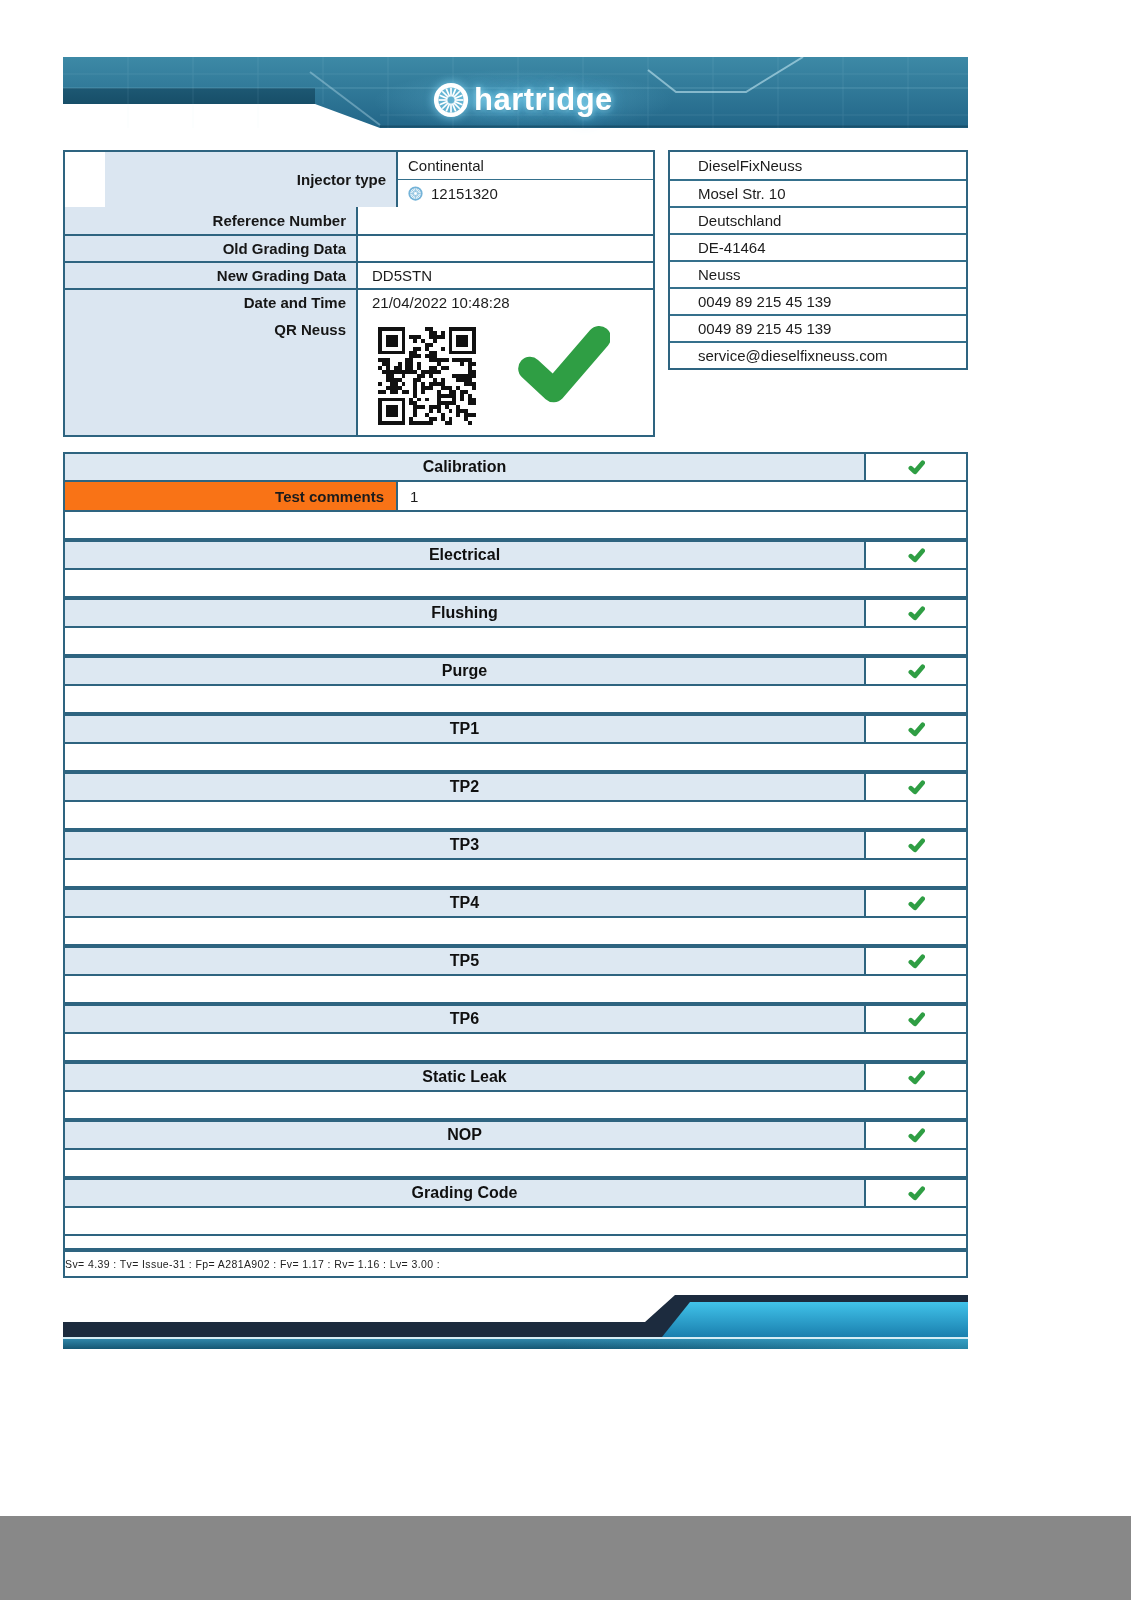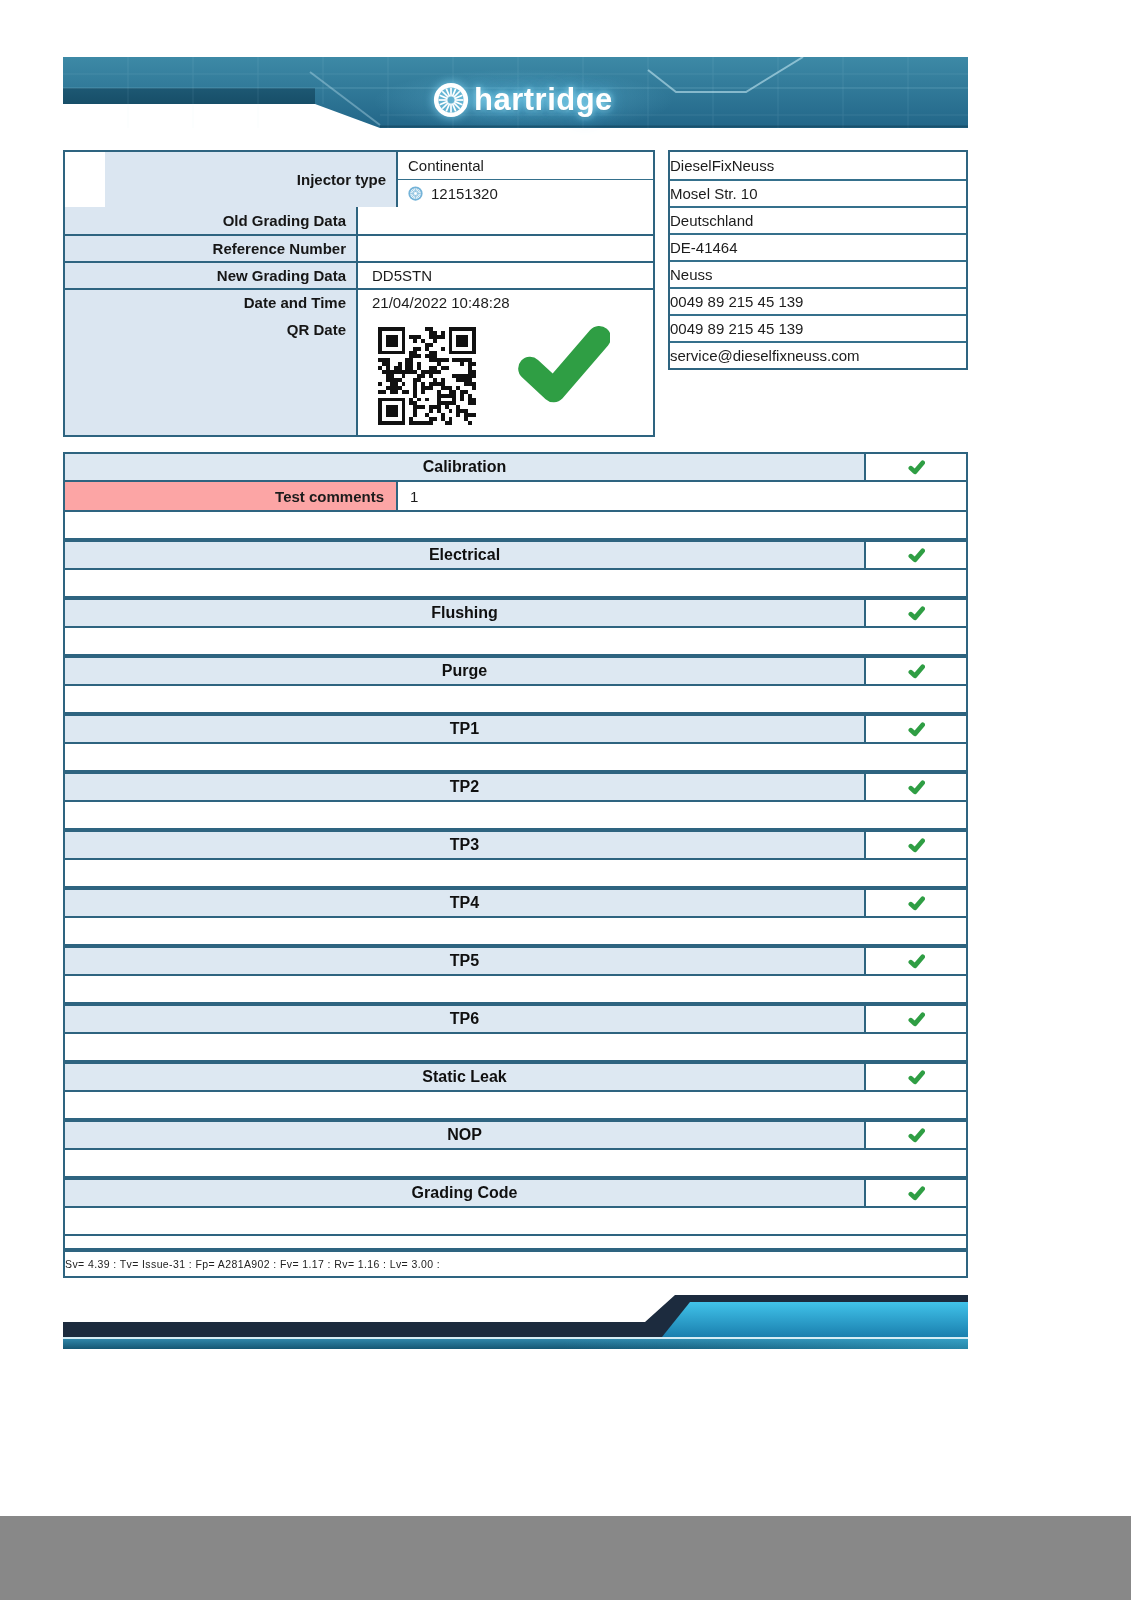--- a/index.html
+++ b/index.html
@@ -25,32 +25,32 @@
   .stack{flex:1;display:flex;flex-direction:column;}
   .stack .subrow{flex:1;display:flex;align-items:center;padding-left:10px;}
   .stack .subrow + .subrow{border-top:1px solid #35708c;}
   .icon-gap{display:inline-flex;align-items:center;gap:8px;}
   .qr-lbl{align-items:flex-start;padding-top:6px;}
   .qr-val{position:relative;}
   .qr-svg{position:absolute;left:20px;top:12px;}
   .big-check{position:absolute;left:152px;top:6px;}
 
   .info-right{left:668px;top:150px;width:300px;}
-  .cust-row{height:27px;display:flex;align-items:center;padding-left:0;box-sizing:border-box;background:#fff;}
+  .cust-row{height:27px;display:flex;align-items:center;padding-left:28px;box-sizing:border-box;background:#fff;}
   .cust-row + .cust-row{border-top:2px solid #35708c;}
 
   
   .sections{position:absolute;left:63px;top:452px;width:905px;}
   .sec-header{height:30px;display:flex;border:2px solid #2e6480;box-sizing:border-box;}
   .sec-label-cell{flex:1;background:#dde8f2;display:flex;align-items:center;justify-content:center;
                   font-weight:bold;font-size:16px;color:#101010;border-right:2px solid #2e6480;}
   .sec-check-cell{width:100px;background:#fff;display:flex;align-items:center;justify-content:center;}
   .sec-spacer{height:28px;border:2px solid #2e6480;border-top:none;box-sizing:border-box;background:#fff;}
   .comments-row{height:30px;display:flex;border:2px solid #2e6480;border-top:none;box-sizing:border-box;}
-  .comments-lbl{width:333px;background:#fca5a5;display:flex;align-items:center;justify-content:flex-end;
+  .comments-lbl{width:333px;background:#f97316;display:flex;align-items:center;justify-content:flex-end;
                 padding-right:12px;box-sizing:border-box;font-weight:bold;font-size:15px;border-right:2px solid #2e6480;}
   .comments-val{flex:1;background:#fff;display:flex;align-items:center;padding-left:12px;font-size:15px;}
   .pre-footer-gap{height:14px;border:2px solid #2e6480;border-top:none;box-sizing:border-box;background:#fff;}
   .footer-row{height:28px;border:2px solid #2e6480;box-sizing:border-box;background:#fff;
               display:flex;align-items:center;justify-content:flex-start;}
   .footer-text{font-size:10.5px;color:#222;letter-spacing:.4px;}
 
   
   .banner-bottom{position:absolute;left:63px;top:1292px;width:905px;height:57px;}
 </style>
@@ -151,41 +151,41 @@
                 <line x1="18.95641450403612" y1="14.77541301643171" x2="26.162674857624154" y2="11.790482243984005" stroke="#74b3d8" stroke-width="1.5"></line>
               </svg>
             <span>12151320</span>
           </span>
         </div>
       </div>
     </div>
     <div>
 
         <div class="row h29">
+          <div class="lbl">Reference Number</div>
+          <div class="val"></div>
+        </div>
+
+        <div class="row h29">
           <div class="lbl">Old Grading Data</div>
-          <div class="val"></div>
-        </div>
-
-        <div class="row h29">
-          <div class="lbl">Reference Number</div>
           <div class="val"></div>
         </div>
 
         <div class="row h29">
           <div class="lbl">New Grading Data</div>
           <div class="val">DD5STN</div>
         </div>
 
         <div class="row h29">
           <div class="lbl">Date and Time</div>
           <div class="val">21/04/2022 10:48:28</div>
         </div>
       </div>
     <div class="row hqr">
-      <div class="lbl qr-lbl">QR Date</div>
+      <div class="lbl qr-lbl">QR Neuss</div>
       <div class="val qr-val">
         <svg class="qr-svg" width="98" height="98" viewBox="0 0 25 25" shape-rendering="crispEdges" id="qr">
             <rect x="0" y="0" width="1" height="1" fill="#111"></rect>
             <rect x="1" y="0" width="1" height="1" fill="#111"></rect>
             <rect x="2" y="0" width="1" height="1" fill="#111"></rect>
             <rect x="3" y="0" width="1" height="1" fill="#111"></rect>
             <rect x="4" y="0" width="1" height="1" fill="#111"></rect>
             <rect x="5" y="0" width="1" height="1" fill="#111"></rect>
             <rect x="6" y="0" width="1" height="1" fill="#111"></rect>
             <rect x="0" y="1" width="1" height="1" fill="#111"></rect>

